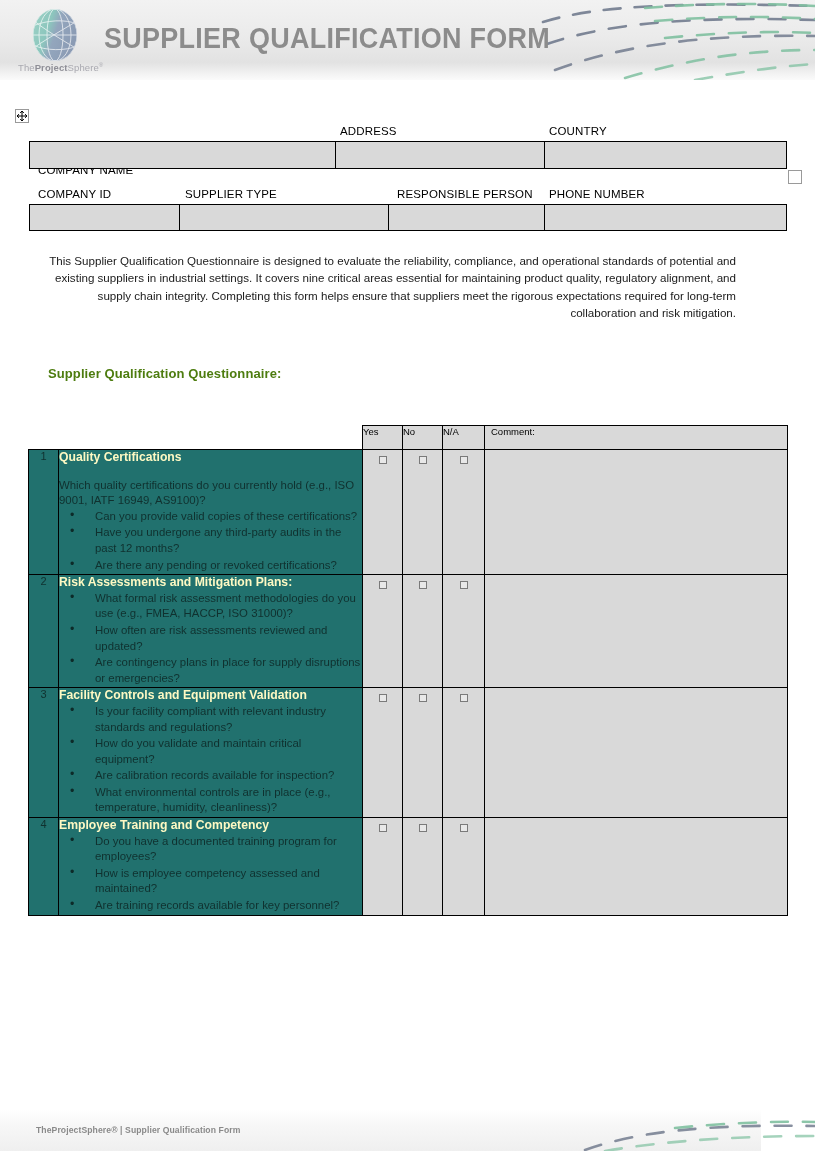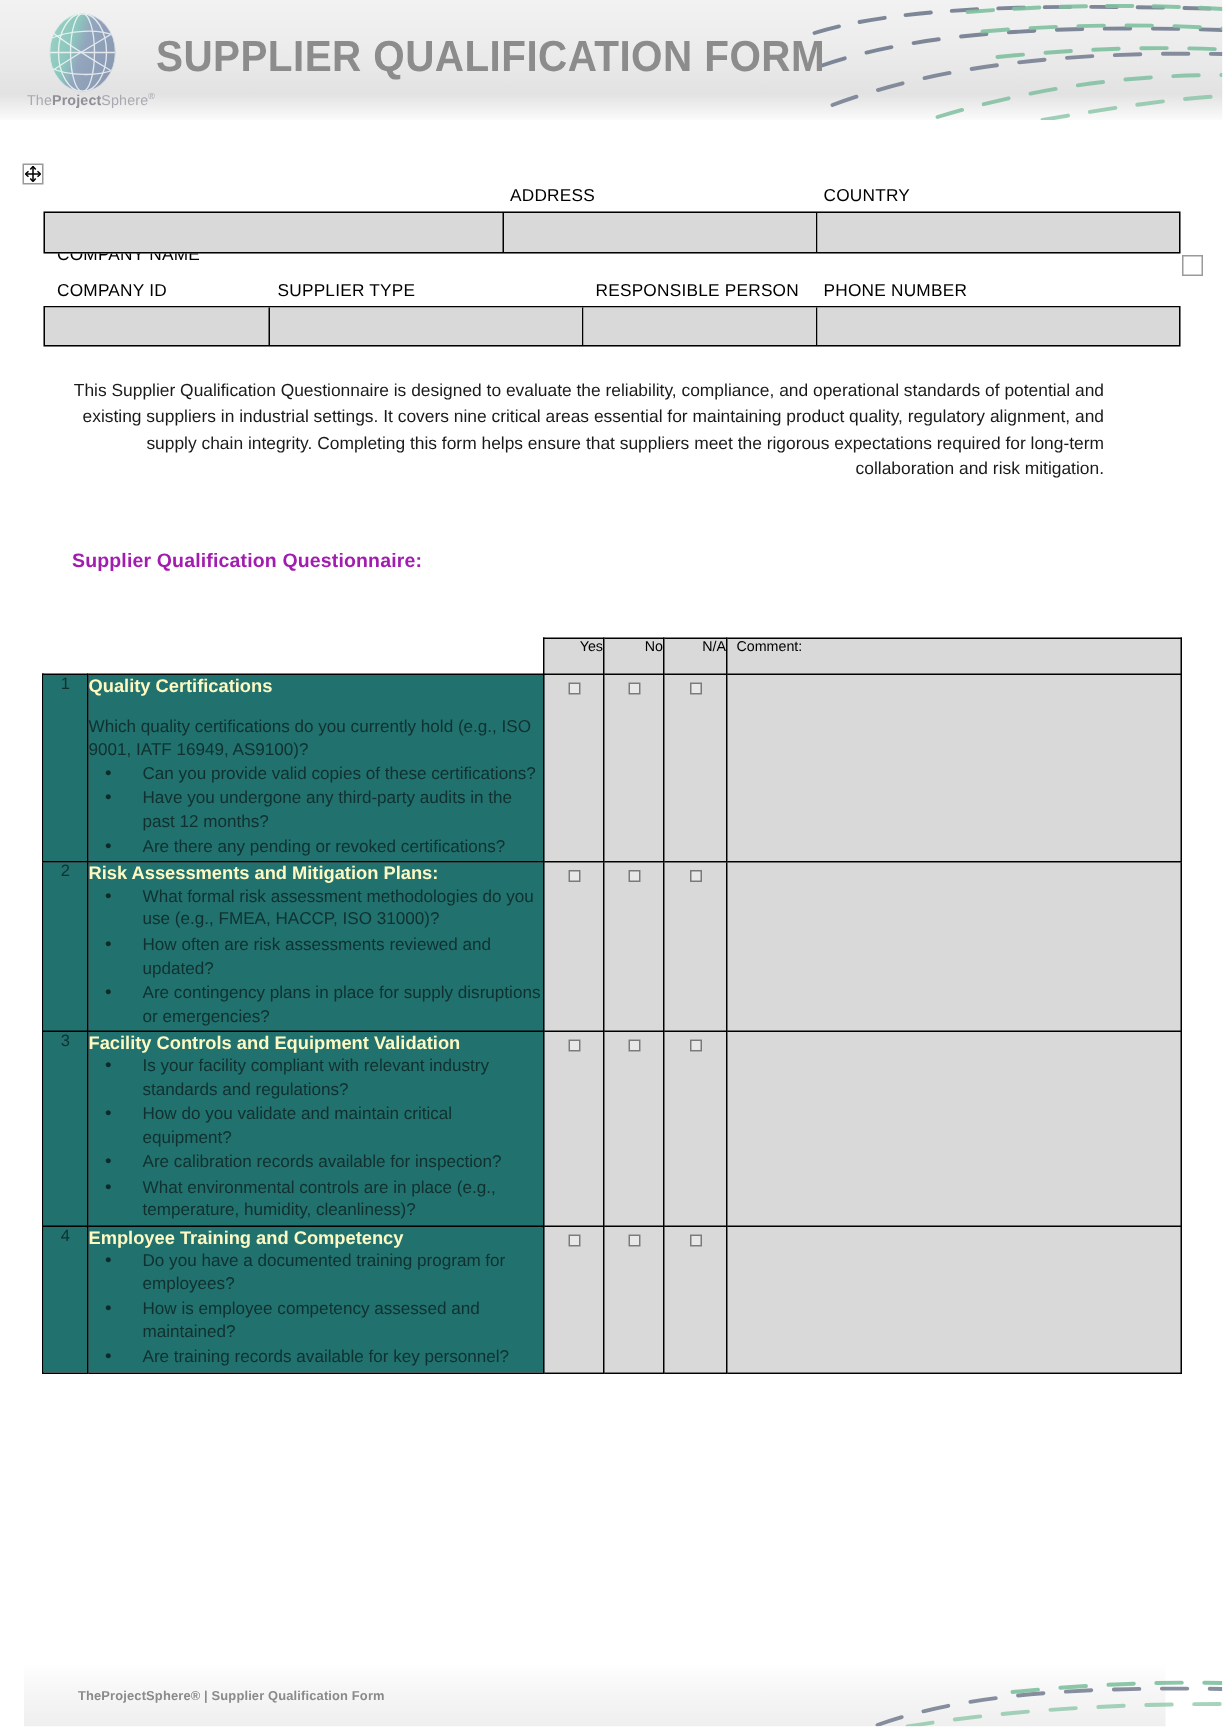--- a/index.html
+++ b/index.html
@@ -93,21 +93,21 @@
     position: absolute; left: 48px; top: 252px;
     width: 688px;
     font-size: 11.6px; line-height: 17.3px;
     color: #1a1a1a;
     text-align: right;
   }
 
   
   .sec-title {
     position: absolute; left: 48px; top: 366px;
-    font-size: 13px; font-weight: 700; color: #a21caf;
+    font-size: 13px; font-weight: 700; color: #4d7c0f;
     letter-spacing: 0.1px;
   }
 
   
   .qtable {
     position: absolute; left: 28px; top: 425px;
     width: 759px;
     border-collapse: collapse;
     table-layout: fixed;
   }
@@ -121,21 +121,21 @@
   .col-comm  { width: 303px; }
 
   .hdr-blank { border: none; background: transparent; height: 24px; }
   .hdr-cell {
     background: #d9d9d9;
     border: 1px solid #000;
     height: 24px;
     font-size: 9.5px;
     font-weight: 400;
     color: #000;
-    text-align: right;
+    text-align: left;
     vertical-align: middle;
     padding: 0 2px;
   }
   .hdr-cell.comm { text-align: left; padding-left: 6px; }
 
   .num-cell {
     background: #21716e;
     border: 1px solid #000;
     color: #10312f;
     font-size: 11px;
@@ -181,21 +181,21 @@
     border: 1px solid #7a7a7a;
     background: #e8e8e8;
   }
   .comment-cell {
     background: #d9d9d9;
     border: 1px solid #000;
   }
 
   
   .footer {
-    position: absolute; left: 16px; bottom: 0;
+    position: absolute; left: 0; bottom: 0;
     width: 761px; height: 42px;
     background: linear-gradient(to bottom, #ffffff 0%, #f7f7f7 40%, #efefef 100%);
     overflow: hidden;
   }
   .footer-text {
     position: absolute; left: 36px; top: 16px;
     font-size: 8.6px; font-weight: 700;
     color: #8a8a8a; letter-spacing: 0.1px;
     white-space: nowrap;
   }

